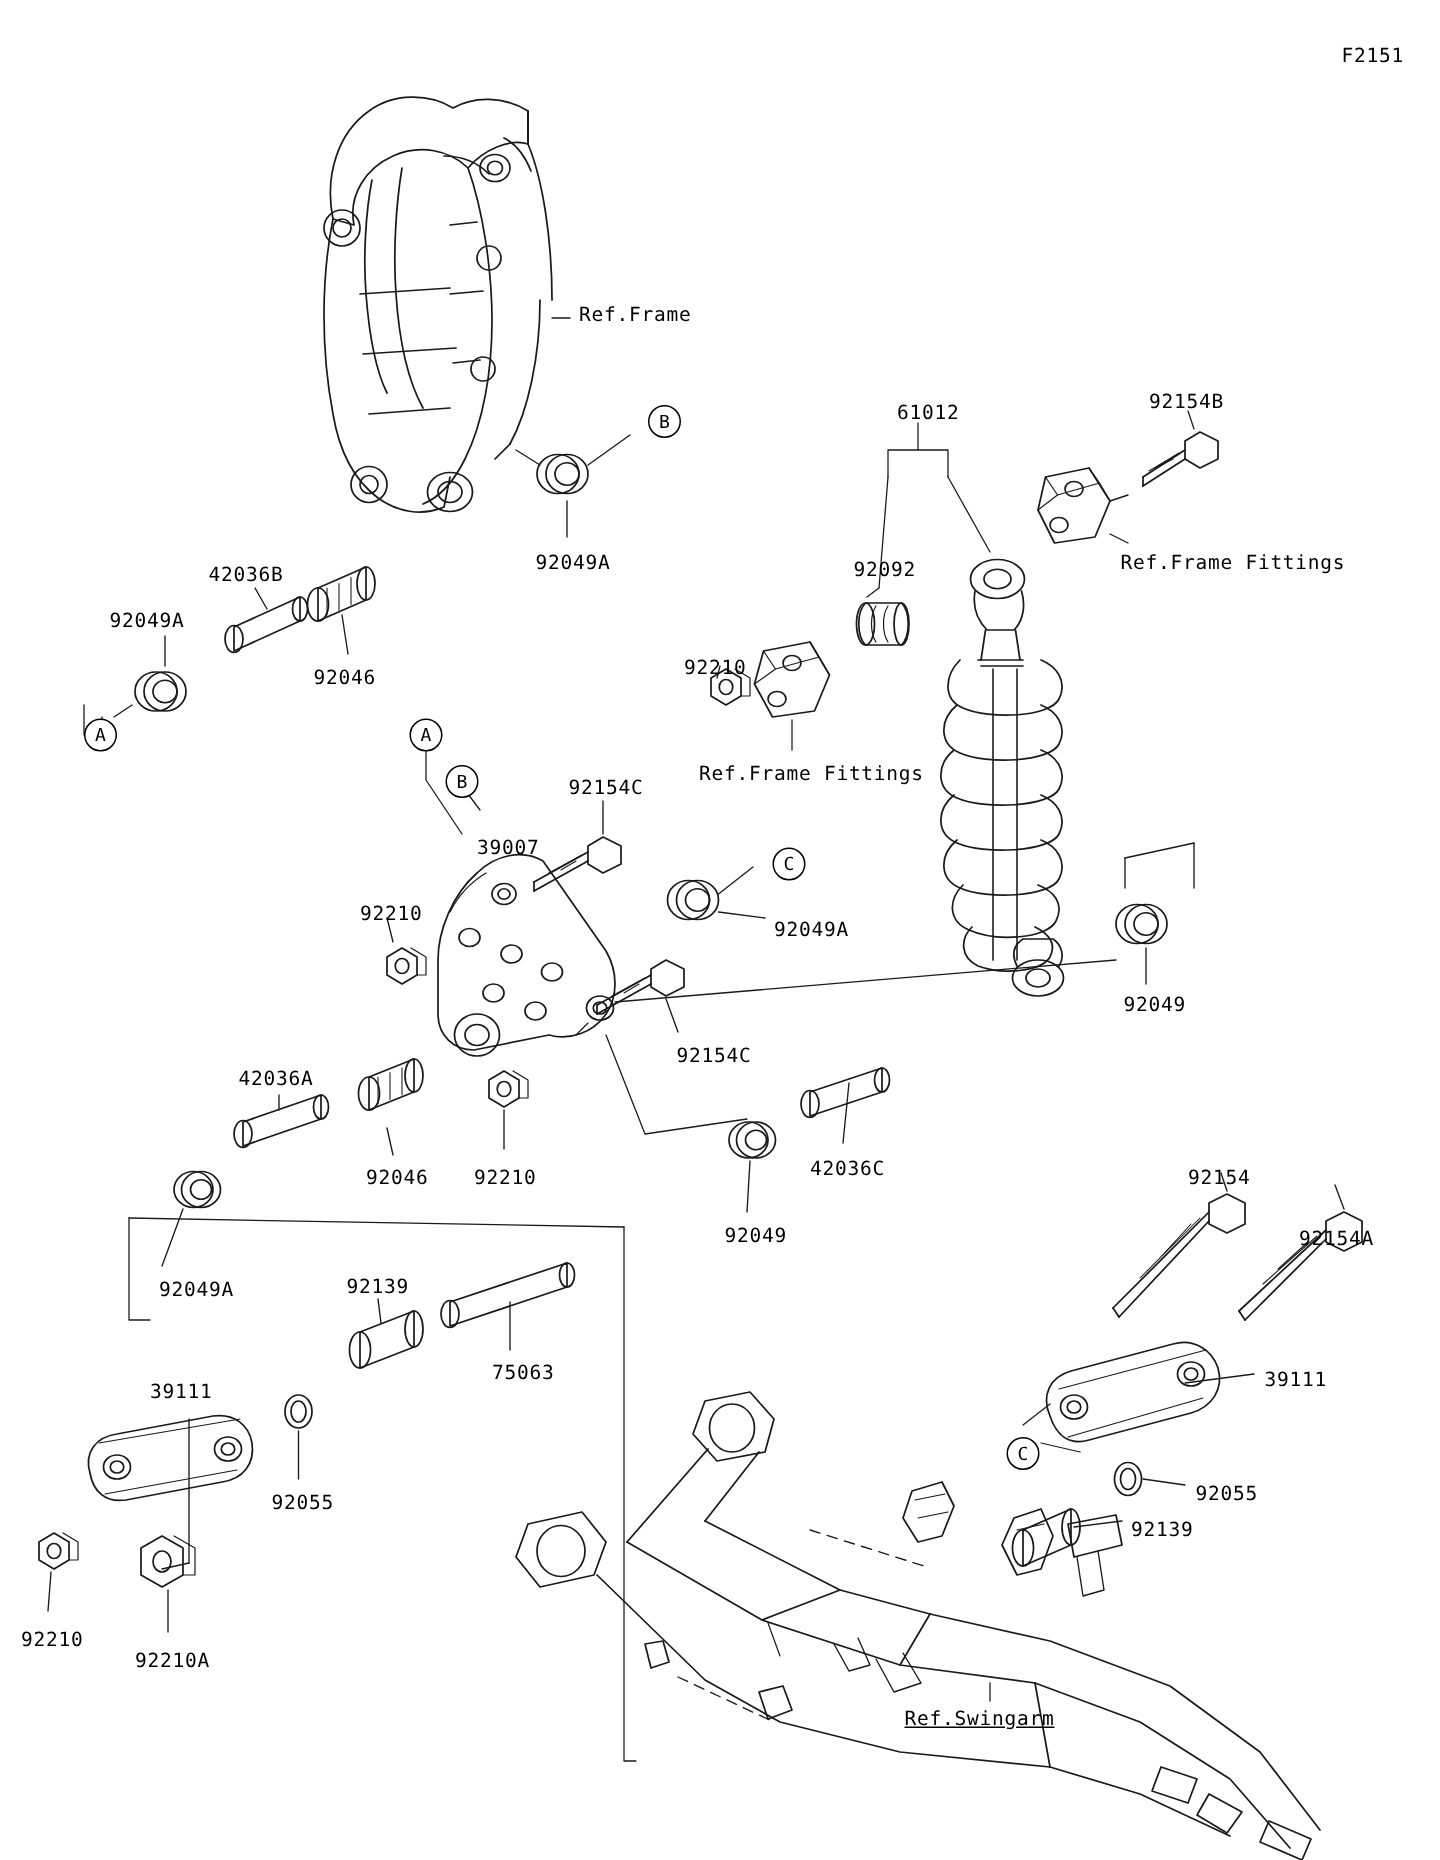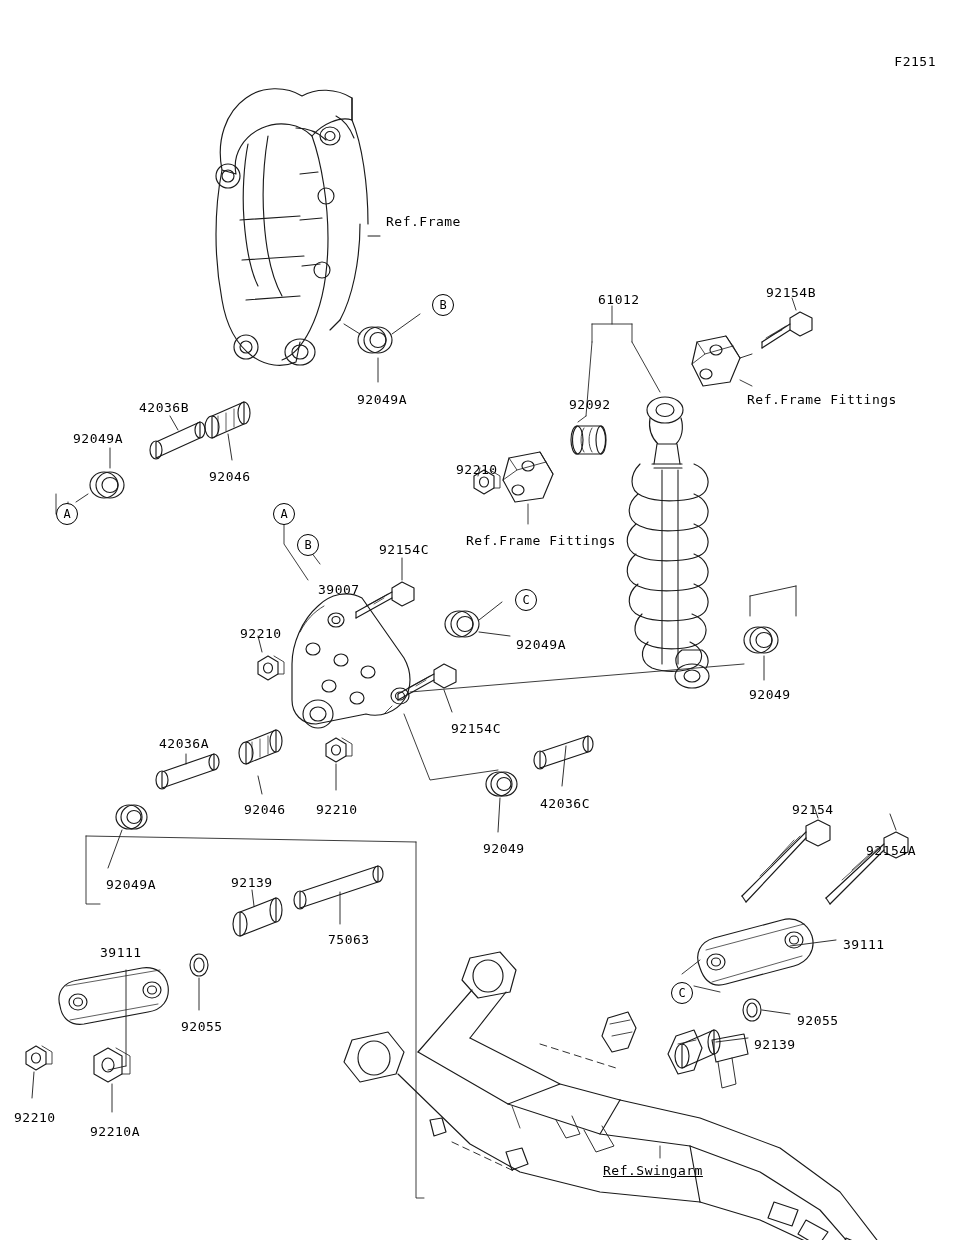--- a/index.html
+++ b/index.html
@@ -10,21 +10,20 @@
   body {
     width: 960px; height: 1240px;
     position: relative;
     font-family: "DejaVu Sans Mono", monospace;
     color: #000000;
     overflow: hidden;
   }
   #diagram-root {
     position: absolute;
     inset: 0;
-    margin-top: 24px;
   }
   svg#art {
     position: absolute;
     left: 0; top: 0;
     width: 960px; height: 1240px;
   }
   .lbl {
     position: absolute;
     font-family: "DejaVu Sans Mono", monospace;
     font-size: 13px;
@@ -448,21 +447,21 @@
 
         <path d="M660 1122 L660 1134"></path>
 
         <path d="M796 286 L792 274"></path>
 
         <path d="M480 444 L478 452"></path>
       </g>
     </g>
   </svg>
 
-  <div class="lbl" style="left:386px;top:191px;text-align:right;">Ref.Frame</div>
+  <div class="lbl" style="left:386px;top:204px;text-align:right;">Ref.Frame</div>
   <div class="lbl" style="left:747px;top:369px;">Ref.Frame Fittings</div>
   <div class="lbl" style="left:466px;top:510px;">Ref.Frame Fittings</div>
   <div class="lbl" style="left:603px;top:1140px;text-decoration:underline;">Ref.Swingarm</div>
 
   <div class="lbl" style="left:357px;top:369px;">92049A</div>
   <div class="lbl" style="left:139px;top:377px;">42036B</div>
   <div class="lbl" style="left:73px;top:408px;">92049A</div>
   <div class="lbl" style="left:209px;top:446px;">92046</div>
   <div class="lbl" style="left:598px;top:269px;">61012</div>
   <div class="lbl" style="left:766px;top:262px;">92154B</div>

